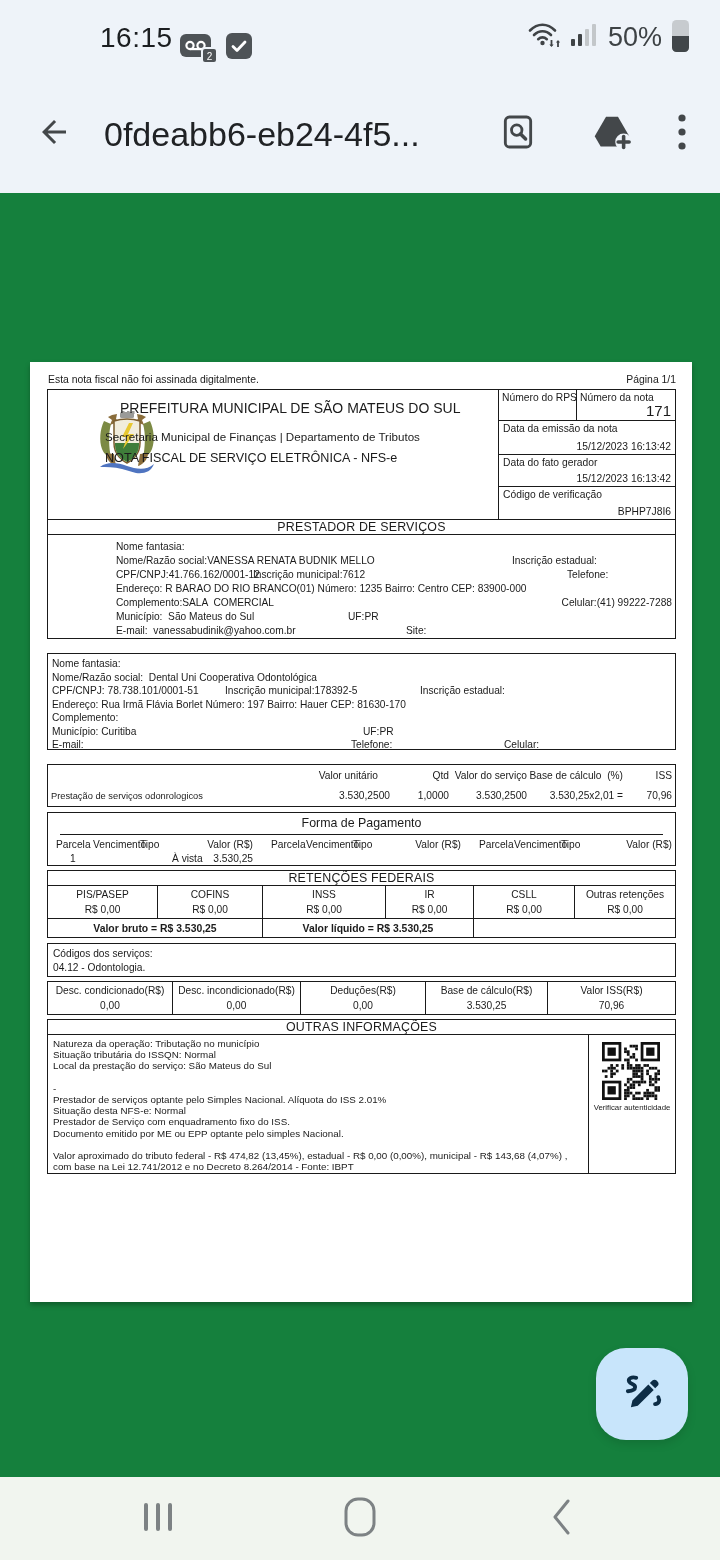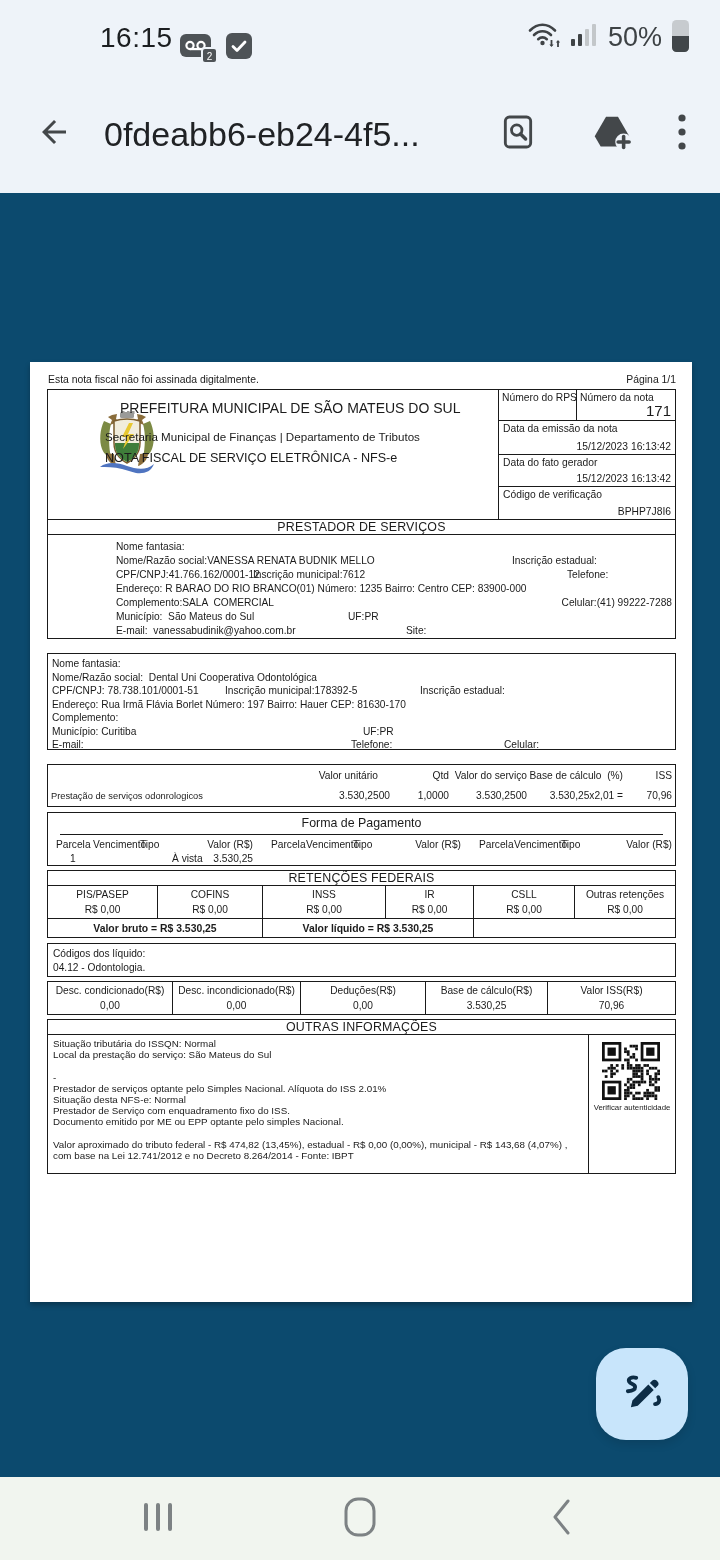--- a/index.html
+++ b/index.html
@@ -10,21 +10,21 @@
   .sb-time{position:absolute;left:100px;top:22px;font-size:28px;color:#1b1e21;letter-spacing:.5px;}
   .sb-ico{position:absolute;top:0;}
   .sb-right{position:absolute;right:30px;top:0;height:75px;display:flex;align-items:center;gap:9px;}
   .sb-pct{font-size:27px;color:#3d4245;}
   
   .appbar{position:absolute;left:0;top:75px;width:720px;height:118px;background:#eef3f9;}
   .ab-btn{position:absolute;top:0;height:118px;display:flex;align-items:center;justify-content:center;cursor:pointer;}
   .ab-title{position:absolute;left:104px;top:0;height:118px;display:flex;align-items:center;
             font-size:34px;color:#202225;white-space:nowrap;}
   
-  .canvas{position:absolute;left:0;top:193px;width:720px;height:1284px;background:#0c4a6e;}
+  .canvas{position:absolute;left:0;top:193px;width:720px;height:1284px;background:#15803d;}
   .page{position:absolute;left:30px;top:169px;width:662px;height:940px;background:#ffffff;
         box-shadow:0 3px 5px rgba(0,0,0,.28);color:#1b1b1b;}
   .abs{position:absolute;white-space:pre;}
   .ra{position:absolute;white-space:pre;text-align:right;}
   .box{position:absolute;left:17px;width:629px;border:1.5px solid #1a1a1a;box-sizing:border-box;background:#fff;}
   .strip{position:absolute;left:17px;width:629px;height:16px;border:1.5px solid #1a1a1a;box-sizing:border-box;
          background:#fff;display:flex;align-items:center;justify-content:center;
          font-size:12.4px;letter-spacing:.2px;white-space:pre;}
   .fs10{font-size:10.2px;} .fs9{font-size:9.3px;}
   .cellcol{box-sizing:border-box;position:relative;height:100%;}
@@ -295,21 +295,21 @@
             <div class="cc-val">R$ 0,00</div>
           </div>
       </div>
       <div class="box" style="top:556px;height:20px;display:flex;">
         <div class="cellcol bold" style="width:214px;display:flex;align-items:center;justify-content:center;font-size:10.4px;">Valor bruto = R$ 3.530,25</div>
         <div class="cellcol divl bold" style="width:211px;display:flex;align-items:center;justify-content:center;font-size:10.4px;">Valor líquido = R$ 3.530,25</div>
         <div class="cellcol divl" style="flex:1;"></div>
       </div>
 
       <div class="box" style="top:581px;height:34px;">
-        <div class="abs fs10" style="left:5px;top:4px;">Códigos dos líquido:</div>
+        <div class="abs fs10" style="left:5px;top:4px;">Códigos dos serviços:</div>
         <div class="abs fs10" style="left:5px;top:18px;">04.12 - Odontologia.</div>
       </div>
 
       <div class="box" style="top:619px;height:34px;display:flex;">
         <div class="cellcol" style="width:124px;">
             <div class="cc-label">Desc. condicionado(R$)</div>
             <div class="cc-val">0,00</div>
           </div>
         <div class="cellcol divl" style="width:128px;">
             <div class="cc-label">Desc. incondicionado(R$)</div>
@@ -325,20 +325,21 @@
           </div>
         <div class="cellcol divl" style="flex:1;">
             <div class="cc-label">Valor ISS(R$)</div>
             <div class="cc-val">70,96</div>
           </div>
       </div>
 
       <div class="strip" style="top:657px;">OUTRAS INFORMAÇÕES</div>
       <div class="box" style="top:672px;height:140px;">
         <div class="abs" style="left:0;top:0;bottom:0;width:541px;border-right:1.5px solid #1a1a1a;padding:3px 5px;box-sizing:border-box;white-space:normal;">
+          <div style="font-size:9.8px;line-height:11.2px;min-height:11.2px;white-space:pre-wrap;">Natureza da operação: Tributação no município</div>
           <div style="font-size:9.8px;line-height:11.2px;min-height:11.2px;white-space:pre-wrap;">Situação tributária do ISSQN: Normal</div>
           <div style="font-size:9.8px;line-height:11.2px;min-height:11.2px;white-space:pre-wrap;">Local da prestação do serviço: São Mateus do Sul</div>
           <div style="font-size:9.8px;line-height:11.2px;min-height:11.2px;white-space:pre-wrap;"></div>
           <div style="font-size:9.8px;line-height:11.2px;min-height:11.2px;white-space:pre-wrap;">-</div>
           <div style="font-size:9.8px;line-height:11.2px;min-height:11.2px;white-space:pre-wrap;">Prestador de serviços optante pelo Simples Nacional. Alíquota do ISS 2.01%</div>
           <div style="font-size:9.8px;line-height:11.2px;min-height:11.2px;white-space:pre-wrap;">Situação desta NFS-e: Normal</div>
           <div style="font-size:9.8px;line-height:11.2px;min-height:11.2px;white-space:pre-wrap;">Prestador de Serviço com enquadramento fixo do ISS.</div>
           <div style="font-size:9.8px;line-height:11.2px;min-height:11.2px;white-space:pre-wrap;">Documento emitido por ME ou EPP optante pelo simples Nacional.</div>
           <div style="font-size:9.8px;line-height:11.2px;min-height:11.2px;white-space:pre-wrap;"></div>
           <div style="font-size:9.8px;line-height:11.2px;min-height:11.2px;white-space:pre-wrap;">Valor aproximado do tributo federal - R$ 474,82 (13,45%), estadual - R$ 0,00 (0,00%), municipal - R$ 143,68 (4,07%) , com base na Lei 12.741/2012 e no Decreto 8.264/2014 - Fonte: IBPT</div>

